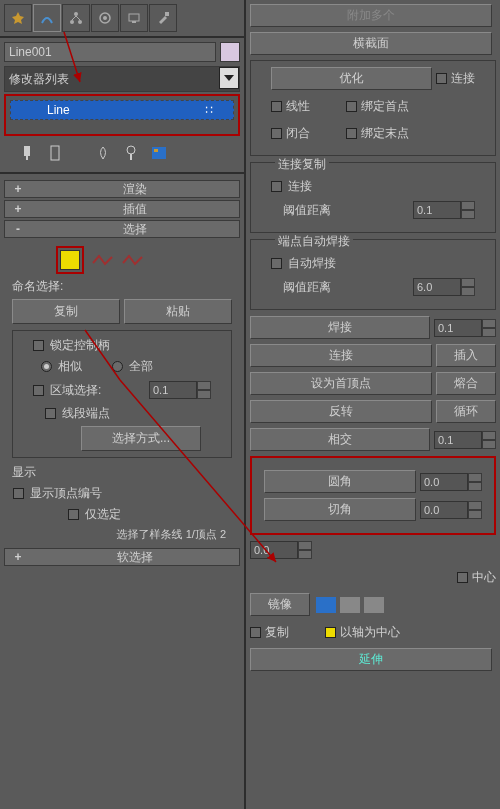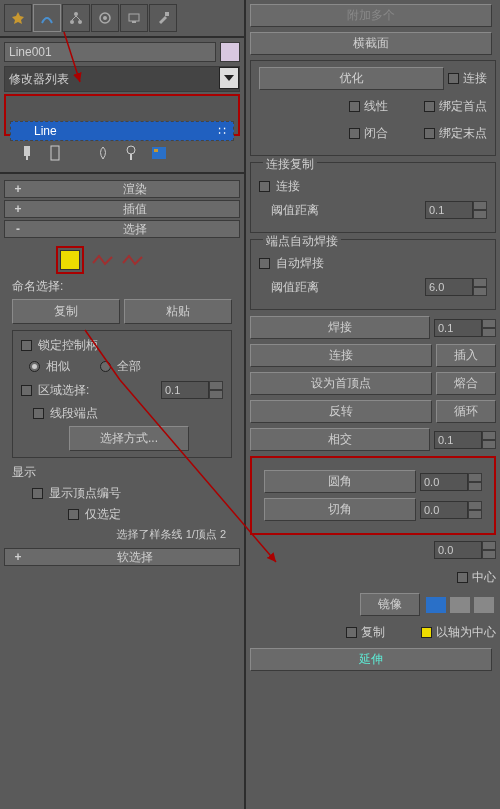--- a/index.html
+++ b/index.html
@@ -12,46 +12,46 @@
   .iconbtn { width:28px; height:28px; background:#5a5a5a; border:1px solid #3a3a3a; display:flex; align-items:center; justify-content:center; }
   .iconbtn.act { border:1px solid #888; }
   .redbox { border:2px solid #a00; }
   .namefield { display:flex; align-items:flex-end; gap:4px; margin-bottom:4px; }
   .namefield input { flex:1; background:#6a6a6a; border:1px solid #3a3a3a; color:#d0d0d0; padding:2px 4px; font-size:12px; height:20px; }
   .swatch { width:20px; height:20px; background:#d8c8e0; border:1px solid #3a3a3a; }
   .modlist { border:1px solid #3a3a3a; background:#444; height:22px; display:flex; align-items:center; padding:12px 4px; margin-bottom:2px; position:relative; }
   .moddrop { width:20px; height:22px; background:#ddd; border:1px solid #222; position:absolute; right:0; top:0; display:flex; align-items:center; justify-content:center; }
   .moddrop::after { content:""; border:5px solid transparent; border-top:6px solid #222; margin-top:4px; }
   .stack { border:2px solid #a00; background:#555; height:42px; padding:4px; margin-bottom:4px; }
-  .stackitem { background:#2060c0; border:1px dashed #444; color:#fff; padding:2px 7px; display:flex; align-items:center;margin-top:21px; }
+  .stackitem { background:#2060c0; border:1px dashed #444; color:#fff; padding:2px 20px; display:flex; align-items:center; }
   .stackitem .sq { width:10px; height:10px; background:#2060c0; margin-right:6px; }
   .toolrow { display:flex; gap:10px; margin:8px 4px 10px 14px; }
   .toolic { width:18px; height:18px; }
   .rollup { border:1px solid #3a3a3a; margin-bottom:2px; background:#6a6a6a; display:flex; align-items:center; height:18px; }
   .rollup .hbtn { width:26px; text-align:center; background:#6a6a6a; font-weight:bold; }
   .rollup .hlbl { flex:1; text-align:center; }
   .panel { padding:6px 8px; }
   .subrow { display:flex; align-items:center; margin-bottom:4px; min-height:22px; }
   .subbtn.y { border:2px solid #a00; padding:2px; }
   .yellow { width:20px; height:20px; background:#eedc00; border:1px solid #333; display:block; }
   .zig { width:22px; height:14px; margin-left:8px; display:inline-block; }
   .btngrp { display:flex; gap:4px; margin-bottom:6px; }
   .btn { flex:1; background:#6a6a6a; border:1px solid #3a3a3a; border-top-color:#8a8a8a; border-left-color:#8a8a8a; text-align:center; padding:3px 0; }
-  .group { border:1px solid #3a3a3a; padding:6px 8px; margin-bottom:6px; }
+  .group { border:1px solid #3a3a3a; padding:6px 20px; margin-bottom:6px; }
   .chk { display:flex; align-items:center; gap:6px; margin-bottom:4px; }
   .chkbox { width:11px; height:11px; border:1px solid #222; background:#6a6a6a; display:inline-block; }
   .chkbox.y { background:#eedc00; }
   .rad { width:11px; height:11px; border:1px solid #222; border-radius:50%; background:#6a6a6a; display:inline-block; position:relative; }
   .rad.on::after { content:""; position:absolute; inset:2px; border-radius:50%; background:#ccc; }
   .spin { display:flex; height:18px; }
   .spin input { width:48px; background:#555; border:1px solid #333; color:#ccc; font-size:11px; padding:0 3px; }
   .spinbtns { width:14px; display:flex; flex-direction:column; }
   .spinbtns div { flex:1; background:#6a6a6a; border:1px solid #3a3a3a; }
   .grptitle { position:relative; top:-13px; left:4px; background:#5a5a5a; padding:0 3px; display:inline-block; }
-  .rtrow { display:flex; align-items:center; margin-bottom:5px; min-height:22px;justify-content:flex-end; }
+  .rtrow { display:flex; align-items:center; margin-bottom:5px; min-height:22px; }
   .rtbtn { flex:1; background:#6a6a6a; border:1px solid #3a3a3a; border-top-color:#8a8a8a; border-left-color:#8a8a8a; text-align:center; padding:2px 0; margin-right:4px; min-width:60px; }
   .rtbtn2 { width:60px; background:#6a6a6a; border:1px solid #3a3a3a; border-top-color:#8a8a8a; border-left-color:#8a8a8a; text-align:center; padding:2px 0; }
   .divider { height:2px; background:#2d2d2d; margin:0 -4px 0; }
   .annot-arrow { position:absolute; pointer-events:none; }
   .seltxt { text-align:right; font-size:11px; margin-top:4px; margin-right:6px; }
   .boolico { width:20px; height:16px; display:inline-block; background:#888; margin:0 2px; }
 </style>
 </head>
 <body>
 
@@ -198,21 +198,21 @@
             </div>
         </div>
         <div class="chk" style="margin-left:12px">
             <span class="chkbox"></span>
             <span>线段端点</span>
           </div>
         <div class="btn" style="margin-left:48px;width:120px">选择方式...</div>
       </div>
 
       <div style="margin-bottom:4px">显示</div>
-      <div class="chk" style="margin-left:20px">
+      <div class="chk" style="margin-left:1px">
           <span class="chkbox"></span>
           <span>显示顶点编号</span>
         </div>
       <div class="chk" style="margin-left:56px">
           <span class="chkbox"></span>
           <span>仅选定</span>
         </div>
       <div class="seltxt">选择了样条线 1/顶点 2</div>
     </div>
 

